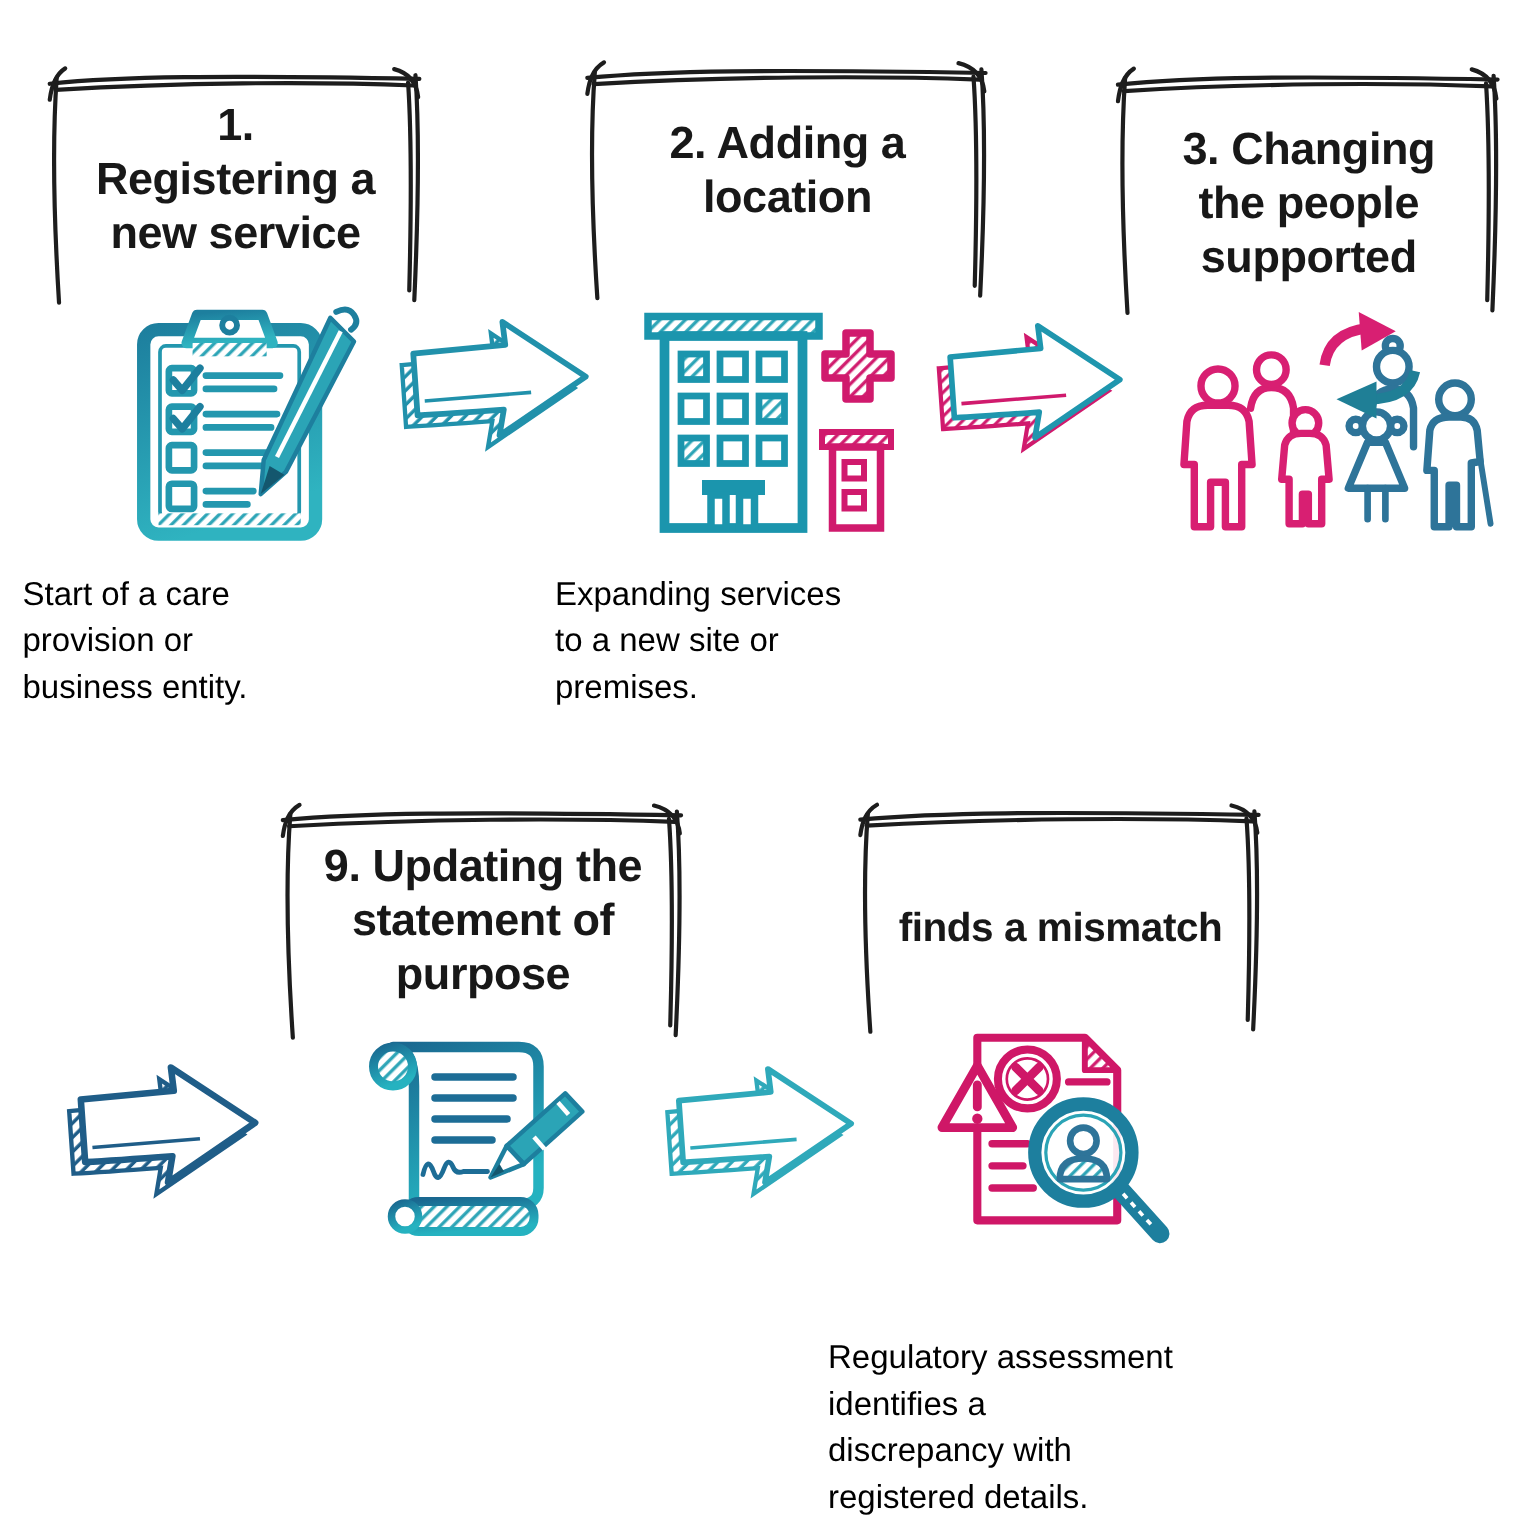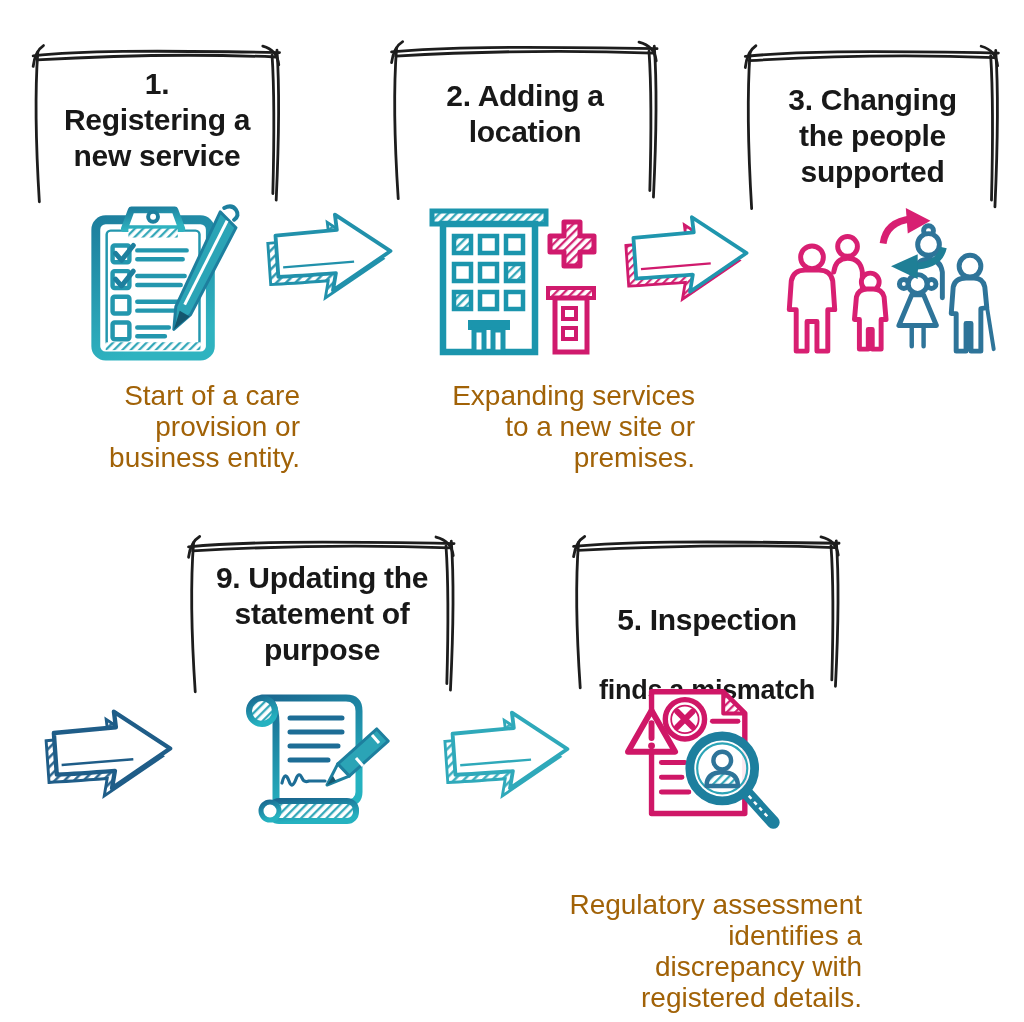--- a/index.html
+++ b/index.html
@@ -7,22 +7,22 @@
     position:relative;width:1024px;height:1022px;background:#ffffff;
     font-family:"Liberation Sans", sans-serif;color:#1c1c1c;overflow:hidden;
   }
   .step-title{
     position:absolute;text-align:center;font-weight:700;color:#181818;
     font-size:30px;line-height:36px;white-space:pre-line;letter-spacing:-0.3px;
   }
   .title-sub{display:block;font-size:27px;line-height:33px;}
   .title-main{display:block;}
   .step-desc{
-    position:absolute;text-align:right;font-weight:400;color:#a16207;
-    font-size:28px;line-height:31px;white-space:pre-line;
+    position:absolute;text-align:left;font-weight:400;color:#000000;
+    font-size:22px;line-height:31px;white-space:pre-line;
   }
   .sketch{position:absolute;overflow:visible;}
   .icon{position:absolute;overflow:visible;}
   .arrow{position:absolute;overflow:visible;}
 </style>
 </head>
 <body>
 
 <div class="canvas">
 
@@ -141,21 +141,21 @@
       <rect x="69" y="128" width="10" height="22"></rect>
     </g>
     <path d="M140,20 h16 v14 h14 v16 h-14 v14 h-16 v-14 h-14 v-16 h14 Z" fill="url(#hp)" stroke="#d01a6d" stroke-width="5" stroke-linejoin="round"></path>
     <rect x="124" y="86" width="46" height="10" fill="url(#hp)" stroke="#d01a6d" stroke-width="4"></rect>
     <rect x="131" y="96" width="32" height="54" fill="#ffffff" stroke="#d01a6d" stroke-width="5"></rect>
     <g stroke="#d01a6d" stroke-width="4" fill="#ffffff">
       <rect x="139" y="106" width="13" height="11"></rect>
       <rect x="139" y="126" width="13" height="11"></rect>
     </g>
   </svg>
-  <div class="step-desc" style="left:385px;top:380px;width:310px;">Expanding services
+  <div class="step-desc" style="left:370px;top:380px;width:310px;">Expanding services
 to a new site or
 premises.</div>
 
   <svg class="arrow" style="left:624px;top:208px;" width="132" height="92" viewBox="0 0 140 96">
     <path d="M10,31 C32,29 54,27 74,25 L72,9 L130,47 L70,88 L73,70 C53,71.5 33,73 13,74 Z" transform="translate(-8,8)" fill="url(#hp)" stroke="#d01a6d" stroke-width="3"></path>
     <path d="M10,31 C32,29 54,27 74,25 L72,9 L130,47 L70,88 L73,70 C53,71.5 33,73 13,74 Z" fill="#ffffff" stroke="#1f96ae" stroke-width="4" stroke-linejoin="round"></path>
     <path d="M18,64 C45,62 70,60 92,58" fill="none" stroke="#d01a6d" stroke-width="2.5"></path>
   </svg>
 
   <svg class="sketch" style="left:740px;top:42px;" width="265" height="170">
@@ -228,21 +228,20 @@
   <svg class="arrow" style="left:443px;top:704px;" width="134" height="92" viewBox="0 0 140 96">
     <path d="M10,31 C32,29 54,27 74,25 L72,9 L130,47 L70,88 L73,70 C53,71.5 33,73 13,74 Z" transform="translate(-8,8)" fill="url(#ha4)" stroke="#2fa9ba" stroke-width="3"></path>
     <path d="M10,31 C32,29 54,27 74,25 L72,9 L130,47 L70,88 L73,70 C53,71.5 33,73 13,74 Z" fill="#ffffff" stroke="#2fa9ba" stroke-width="4" stroke-linejoin="round"></path>
     <path d="M18,64 C45,62 70,60 92,58" fill="none" stroke="#2fa9ba" stroke-width="2.5"></path>
   </svg>
 
   <svg class="sketch" style="left:568px;top:533px;" width="278" height="158">
     <use href="#sketchbox" width="278" height="158"></use>
   </svg>
   <div class="step-title" style="left:568px;top:566px;width:278px;">
-    <span class="title-main">5. Inspection</span>
     <span class="title-sub">finds a mismatch</span>
   </div>
 
   <svg class="icon" style="left:622px;top:682px;" width="172" height="162" viewBox="0 0 175 165">
     <path d="M30,10 L103,10 L125,32 L125,134 L30,134 Z" fill="#ffffff" stroke="#cf1767" stroke-width="5.5" stroke-linejoin="round"></path>
     <path d="M103,10 L103,32 L125,32 Z" fill="url(#hp)" stroke="#cf1767" stroke-width="4" stroke-linejoin="round"></path>
     <path d="M92,40 H118" stroke="#cf1767" stroke-width="5" stroke-linecap="round"></path>
     <circle cx="64" cy="38" r="20" fill="#ffffff" stroke="#cf1767" stroke-width="5.5"></circle>
     <circle cx="64" cy="38" r="14" fill="none" stroke="#cf1767" stroke-width="1.8"></circle>
     <path d="M56,30 L72,46 M72,30 L56,46" stroke="#cf1767" stroke-width="6" stroke-linecap="round"></path>

